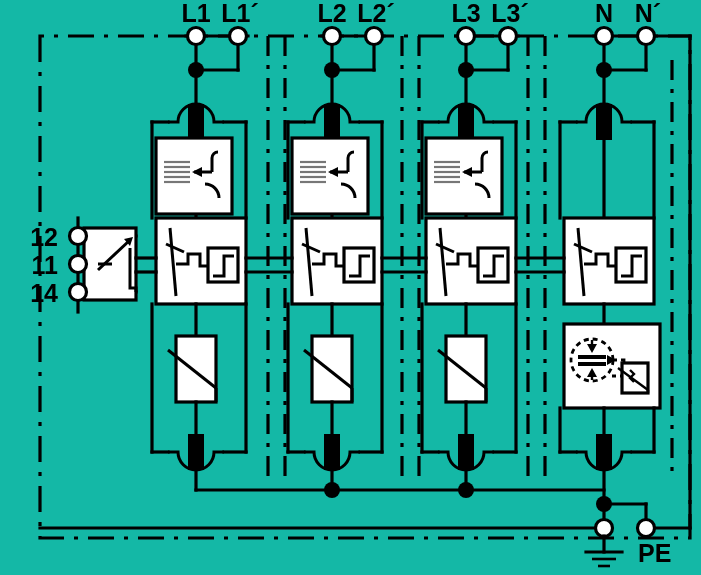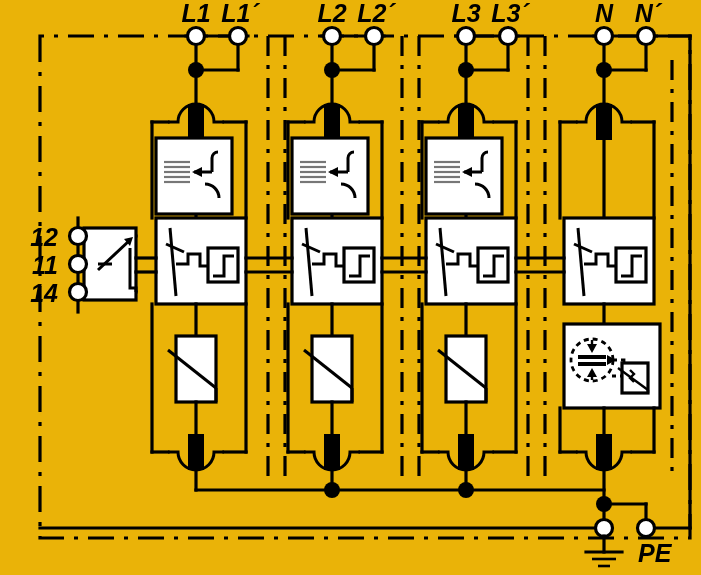--- a/index.html
+++ b/index.html
@@ -8,23 +8,22 @@
     padding: 0;
     background: #ffffff;
   }
   body {
     font-family: "Liberation Sans", sans-serif;
   }
   #diagram-root {
     position: relative;
     width: 701px;
     height: 575px;
-    background: #eab308;
+    background: #14b8a6;
     overflow: hidden;
-    font-style: italic;
   }
   svg.schematic {
     display: block;
     width: 701px;
     height: 575px;
   }
   .wire {
     stroke: #000000;
     stroke-width: 3.2;
     fill: none;

